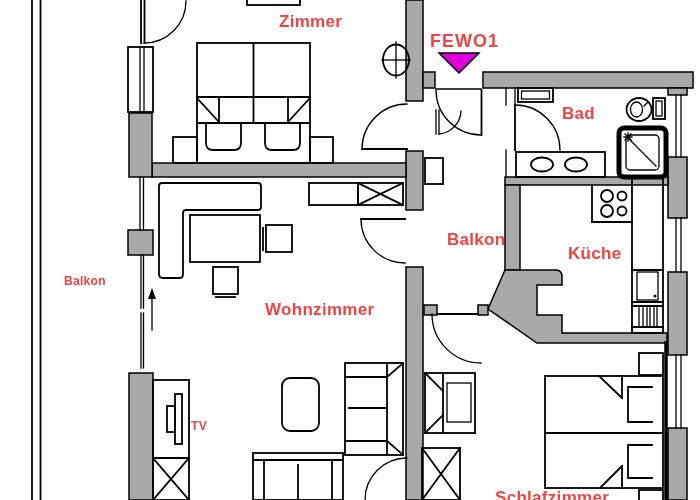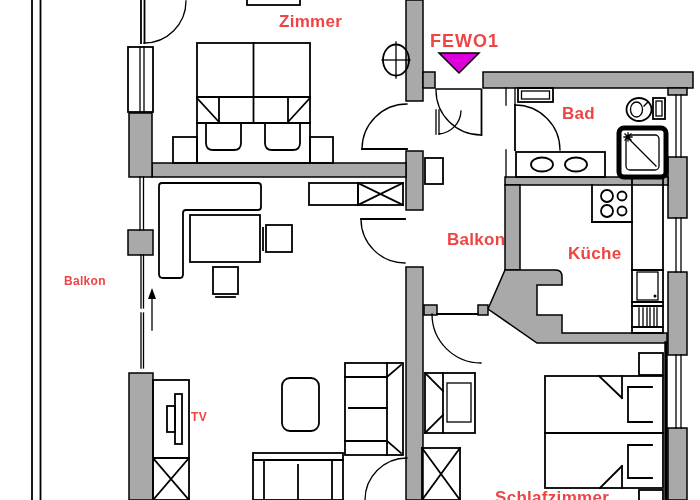--- a/index.html
+++ b/index.html
@@ -299,15 +299,16 @@
       </g>
     </g>
   </svg>
 
   <span class="lbl" id="fewo-label" style="left: 430px; top: 31px; color: #ef4444;">FEWO1</span>
   <span class="lbl" style="left:279px;top:12px;">Zimmer</span>
   <span class="lbl" style="left:562px;top:104px;">Bad</span>
   <span class="lbl" style="left:447px;top:230px;">Balkon</span>
   <span class="lbl" style="left:568px;top:244px;">Küche</span>
   <span class="lbl small" style="left:64px;top:274px;">Balkon</span>
-  <span class="lbl small" style="left:191px;top:410px;">TV</span>
+  <span class="lbl" style="left:265px;top:300px;">Wohnzimmer</span>
+  <span class="lbl small" style="left:191px;top:419px;">TV</span>
   <span class="lbl" style="left:495px;top:488px;">Schlafzimmer</span>
 </div>
 
 </body></html>

